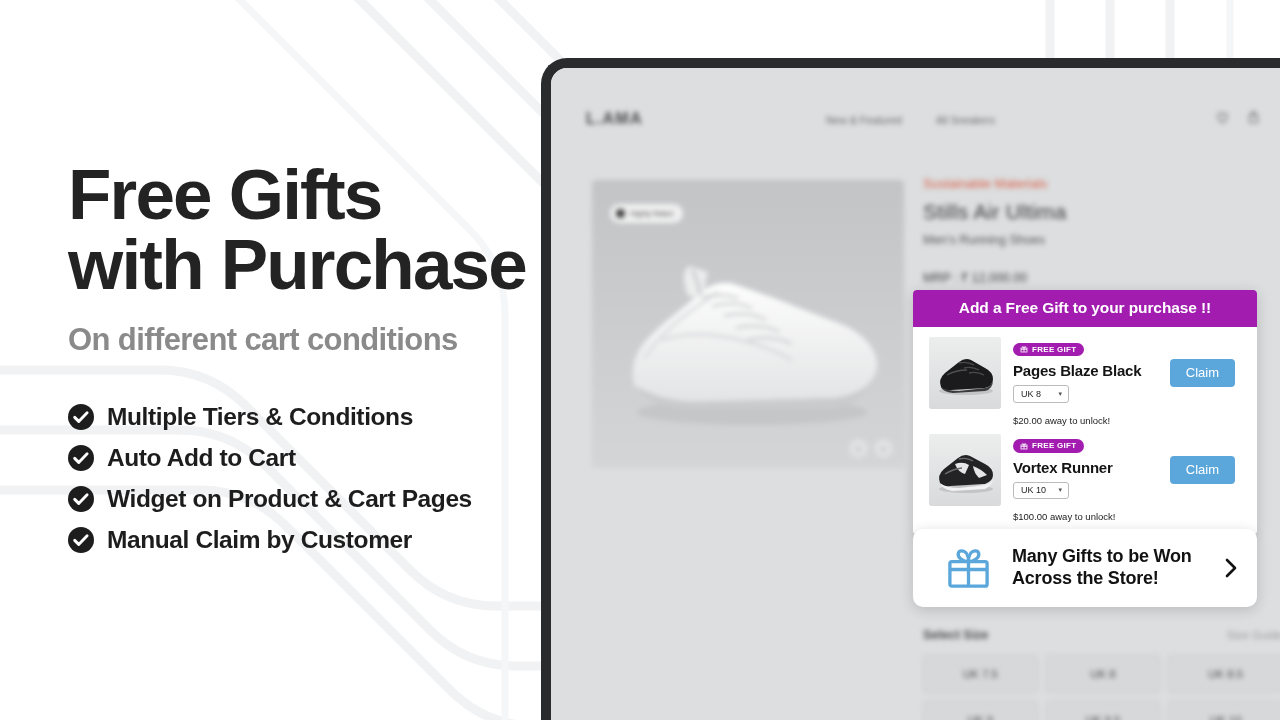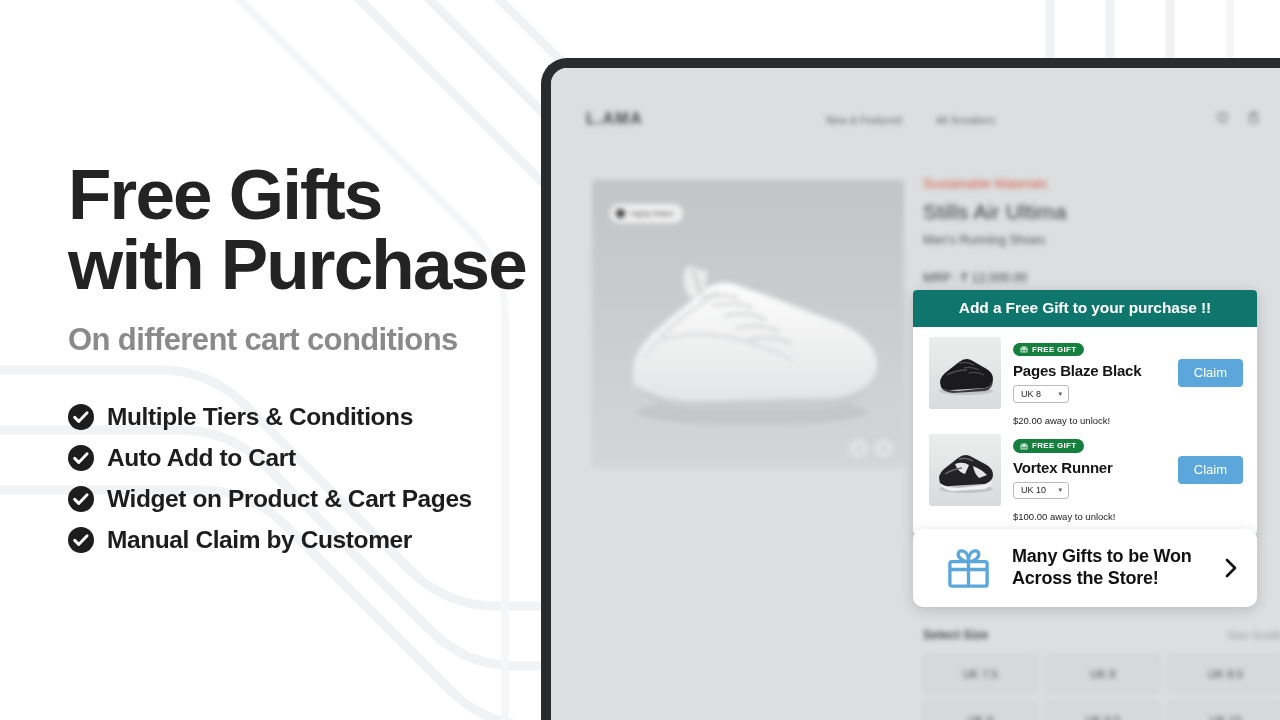--- a/index.html
+++ b/index.html
@@ -122,58 +122,58 @@
 
   
   #gift-widget {
     position:absolute; left:362px; top:222px; width:344px;
     z-index:5;
     border-radius:4px; overflow:hidden;
     box-shadow:0 3px 14px rgba(0,0,0,0.17);
     background:#ffffff;
   }
   #gift-widget-header {
-    background:#0f766e; color:#ffffff; text-align:center;
+    background:#a21caf; color:#ffffff; text-align:center;
     font-size:15.5px; font-weight:bold; padding:9px 0 10px;
     letter-spacing:-0.1px;
   }
   #gift-widget-body { background:#ffffff; padding:6px 0 8px; }
   .gift-row {
     display:flex; align-items:flex-start; padding:4px 14px 4px 16px;
   }
   .gift-thumb {
     width:72px; height:72px; flex:0 0 72px; border-radius:3px;
     overflow:hidden; background:#e9eaeb; margin-right:12px;
   }
   .gift-thumb svg { display:block; width:100%; height:100%; }
   .gift-mid { flex:1 1 auto; min-width:0; padding-top:2px; }
   .free-gift-pill {
     display:inline-flex; align-items:center; gap:4px;
-    background:#15803d; color:#fff; border-radius:9px;
+    background:#a21caf; color:#fff; border-radius:9px;
     padding:2px 8px 2.5px 7px; font-size:8px; font-weight:bold;
     letter-spacing:0.3px;
   }
   .free-gift-pill svg { width:8px; height:8px; display:block; }
   .gift-name {
     font-size:15px; font-weight:bold; color:#141414;
     margin-top:5px; letter-spacing:-0.2px;
   }
   .gift-select {
     margin-top:6px; display:inline-flex; align-items:center;
     justify-content:space-between; gap:10px;
     border:1px solid #b9bbbd; border-radius:3px;
     background:#fff; padding:2.5px 6px 3px 7px; min-width:56px;
     font-size:9px; color:#222;
   }
   .gift-select .chev { font-size:7px; color:#555; }
   .gift-unlock {
     font-size:9.5px; color:#1c1c1c; margin-top:12px; font-weight:500;
   }
   .claim-btn {
-    flex:0 0 auto; margin:22px 0 0 8px;
+    flex:0 0 auto; margin:22px 8px 0 8px;
     background:#5ba7db; color:#ffffff; border:none;
     border-radius:4px; padding:6px 16px 7px;
     font-size:13px; font-family:inherit; cursor:pointer;
   }
 
   #many-gifts-card {
     position:absolute; left:362px; top:461px; width:344px; height:78px;
     z-index:5; background:#ffffff; border-radius:10px;
     box-shadow:0 3px 14px rgba(0,0,0,0.16);
     display:flex; align-items:center; padding:0 18px 0 32px;

